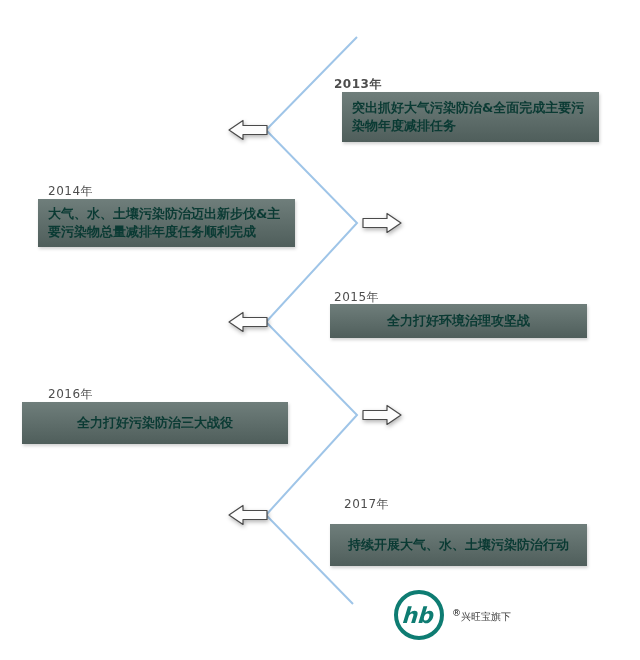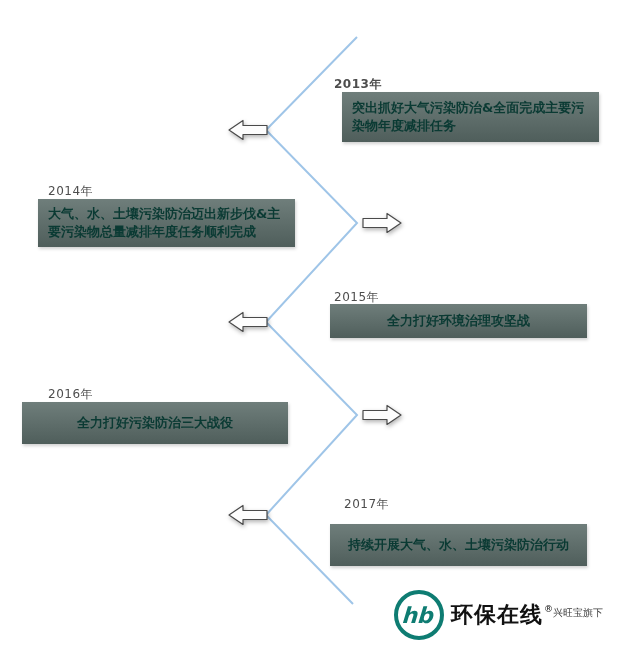--- a/index.html
+++ b/index.html
@@ -93,20 +93,19 @@
     <div class="year" style="left:344px;top:496px;">2017年</div>
     <div class="box" style="left:330px;top:524px;width:257px;height:42px;">持续开展大气、水、土壤污染防治行动</div>
   </div>
 
   <div class="watermark">
     <div class="logo-circle">
       <span class="logo-mono">hb</span>
     </div>
     <div class="wm-text">
       <div class="brand-row">
-        <span class="brand">环保在线</span>
         <span class="reg">®</span>
         <span class="subbrand">兴旺宝旗下</span>
       </div>
     </div>
   </div>
 
 </div>
 
 </body></html>

